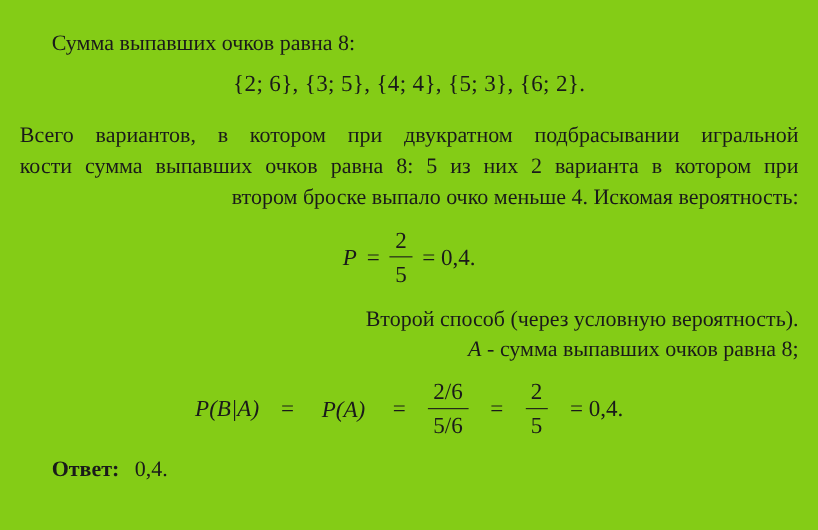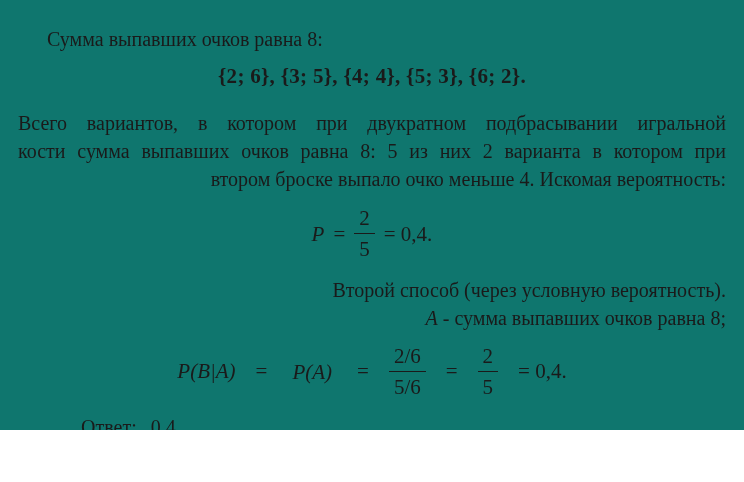--- a/index.html
+++ b/index.html
@@ -3,41 +3,40 @@
 <meta charset="utf-8">
 <style>
   html, body {
     margin: 0;
     padding: 0;
     background: #ffffff;
   }
   .page {
     position: relative;
     width: 744px;
-    height: 430px;
-    background: #0f766e;
+    height: 482px;
+    background: #84cc16;
     color: #1a1a1a;
     font-family: "Liberation Serif", "DejaVu Serif", serif;
     font-size: 20px;
     line-height: 28px;
     box-sizing: border-box;
     padding: 25px 18px 0 18px;
     overflow: hidden;
   }
   .indent-line {
     padding-left: 29px;
     white-space: nowrap;
   }
   .math-line {
     margin-top: 8px;
     text-align: center;
     font-size: 21px;
     line-height: 30px;
     letter-spacing: 0.3px;
-    font-weight: bold;
   }
   .para {
     margin-top: 18px;
   }
   .jline {
     text-align: justify;
     text-align-last: justify;
     white-space: normal;
   }
   .lline {
@@ -68,21 +67,21 @@
     padding: 2px 5px 0 5px;
     text-align: center;
   }
   .second-method { margin-top: 14px; }
   .def-line { white-space: nowrap; text-align: right; }
   .answer-line {
     margin-top: 13px;
     padding-left: 29px;
     white-space: nowrap;
   }
-  .answer-label { font-weight: normal; margin-right: 14px; margin-left: 34px; }
+  .answer-label { font-weight: bold; margin-right: 14px; }
 </style>
 </head>
 <body>
 
 <div class="page">
 
   <div class="indent-line">Сумма выпавших очков равна 8:</div>
 
   <div class="math-line">{2; 6}, {3; 5}, {4; 4}, {5; 3}, {6; 2}.</div>
 

